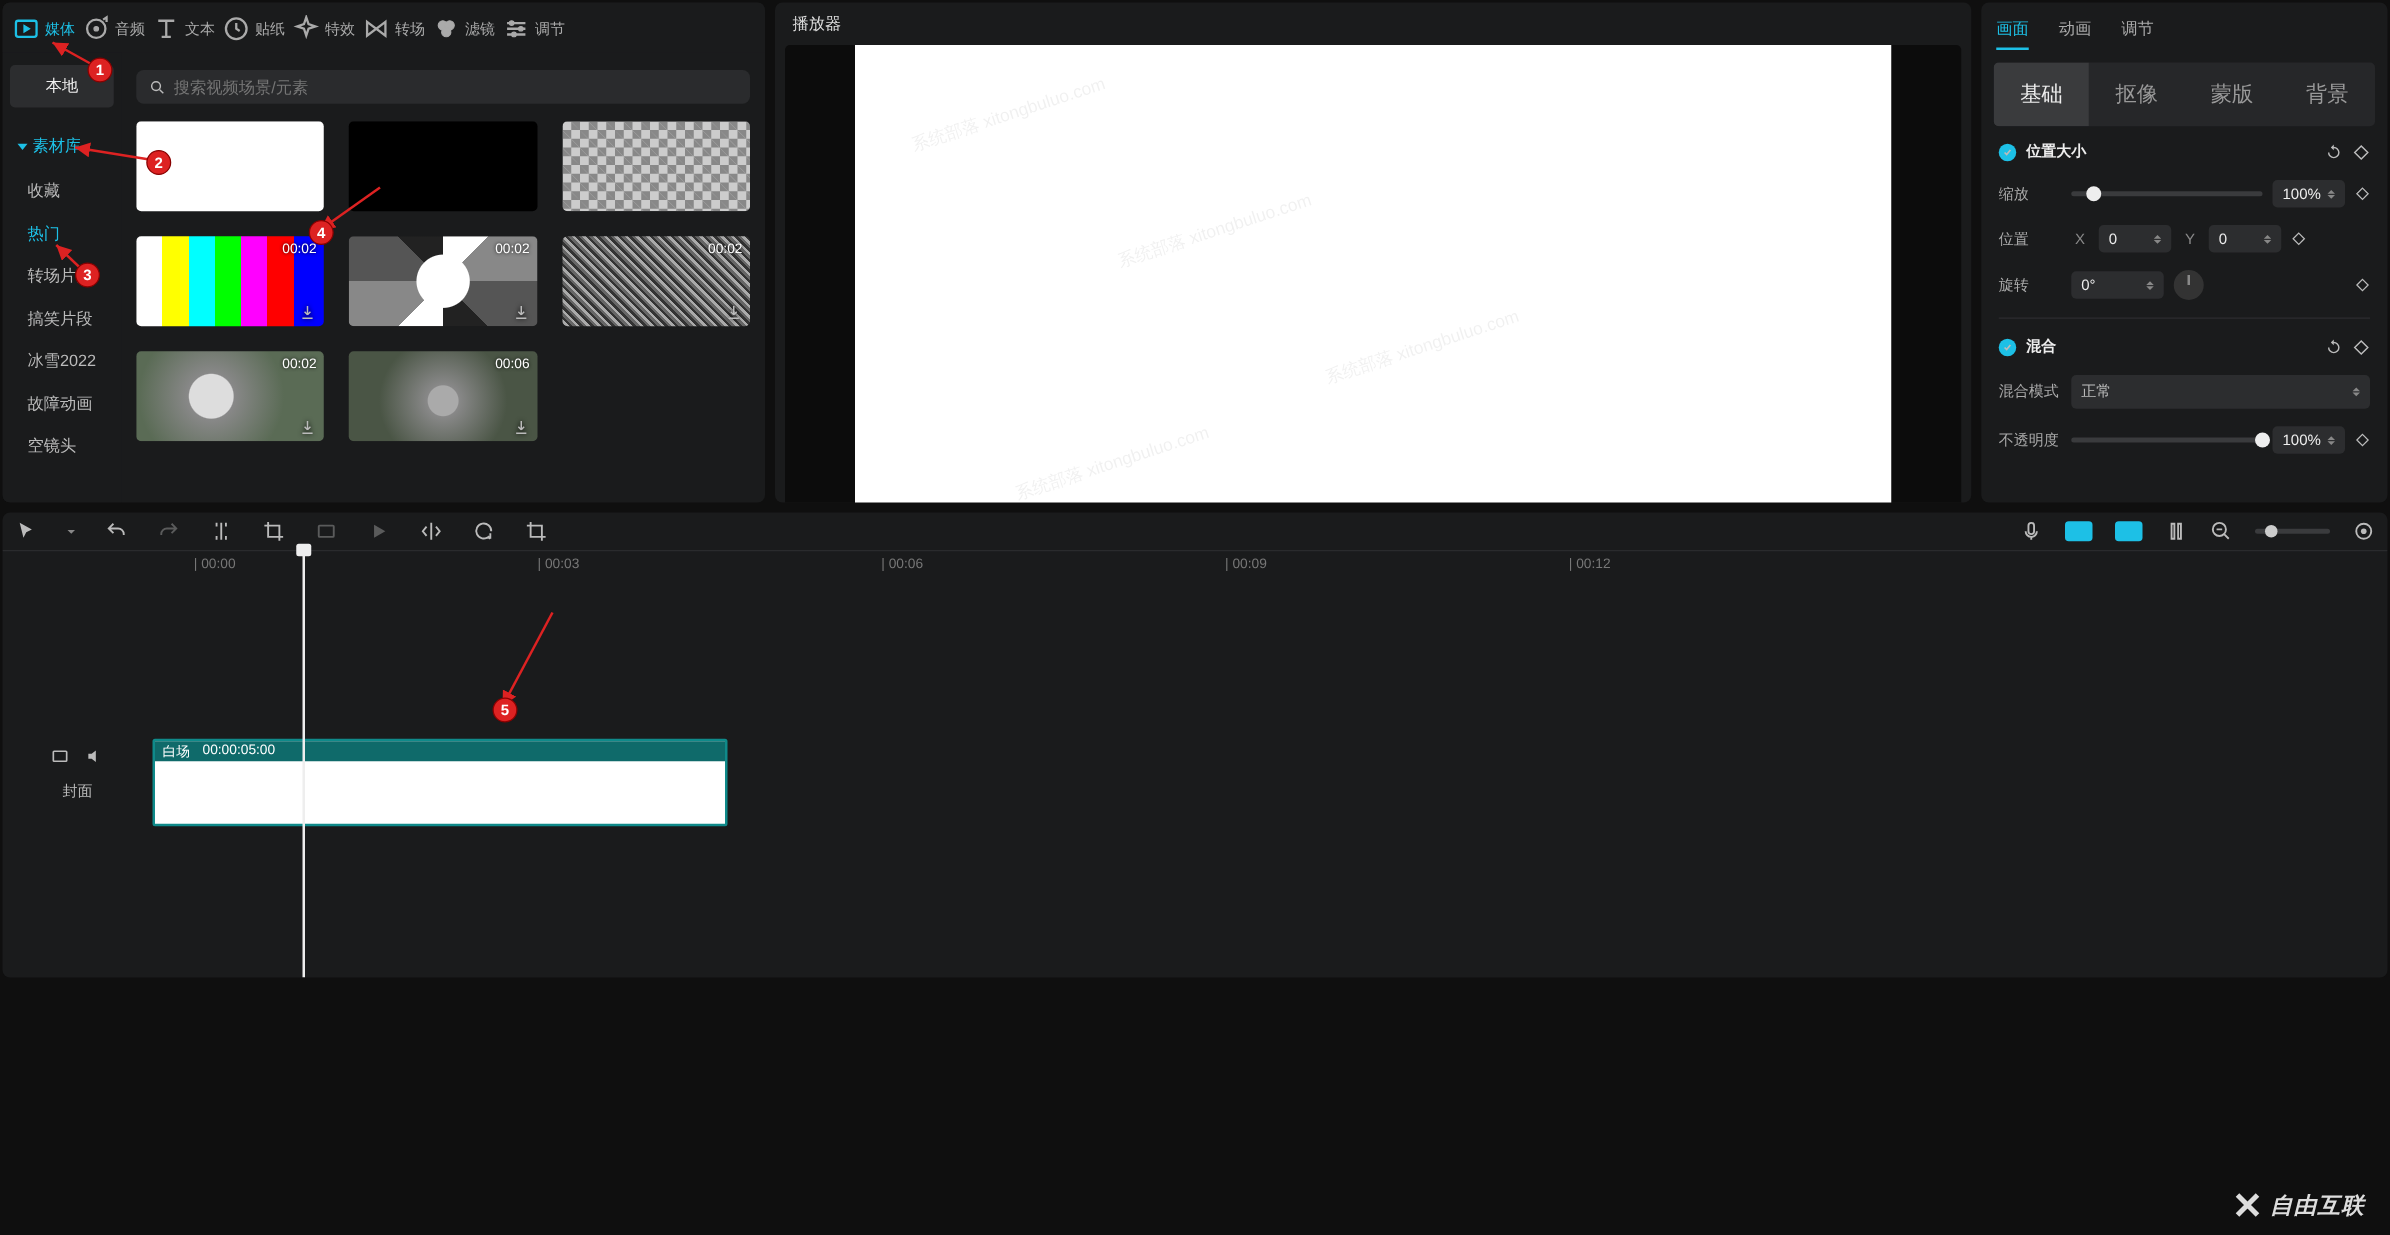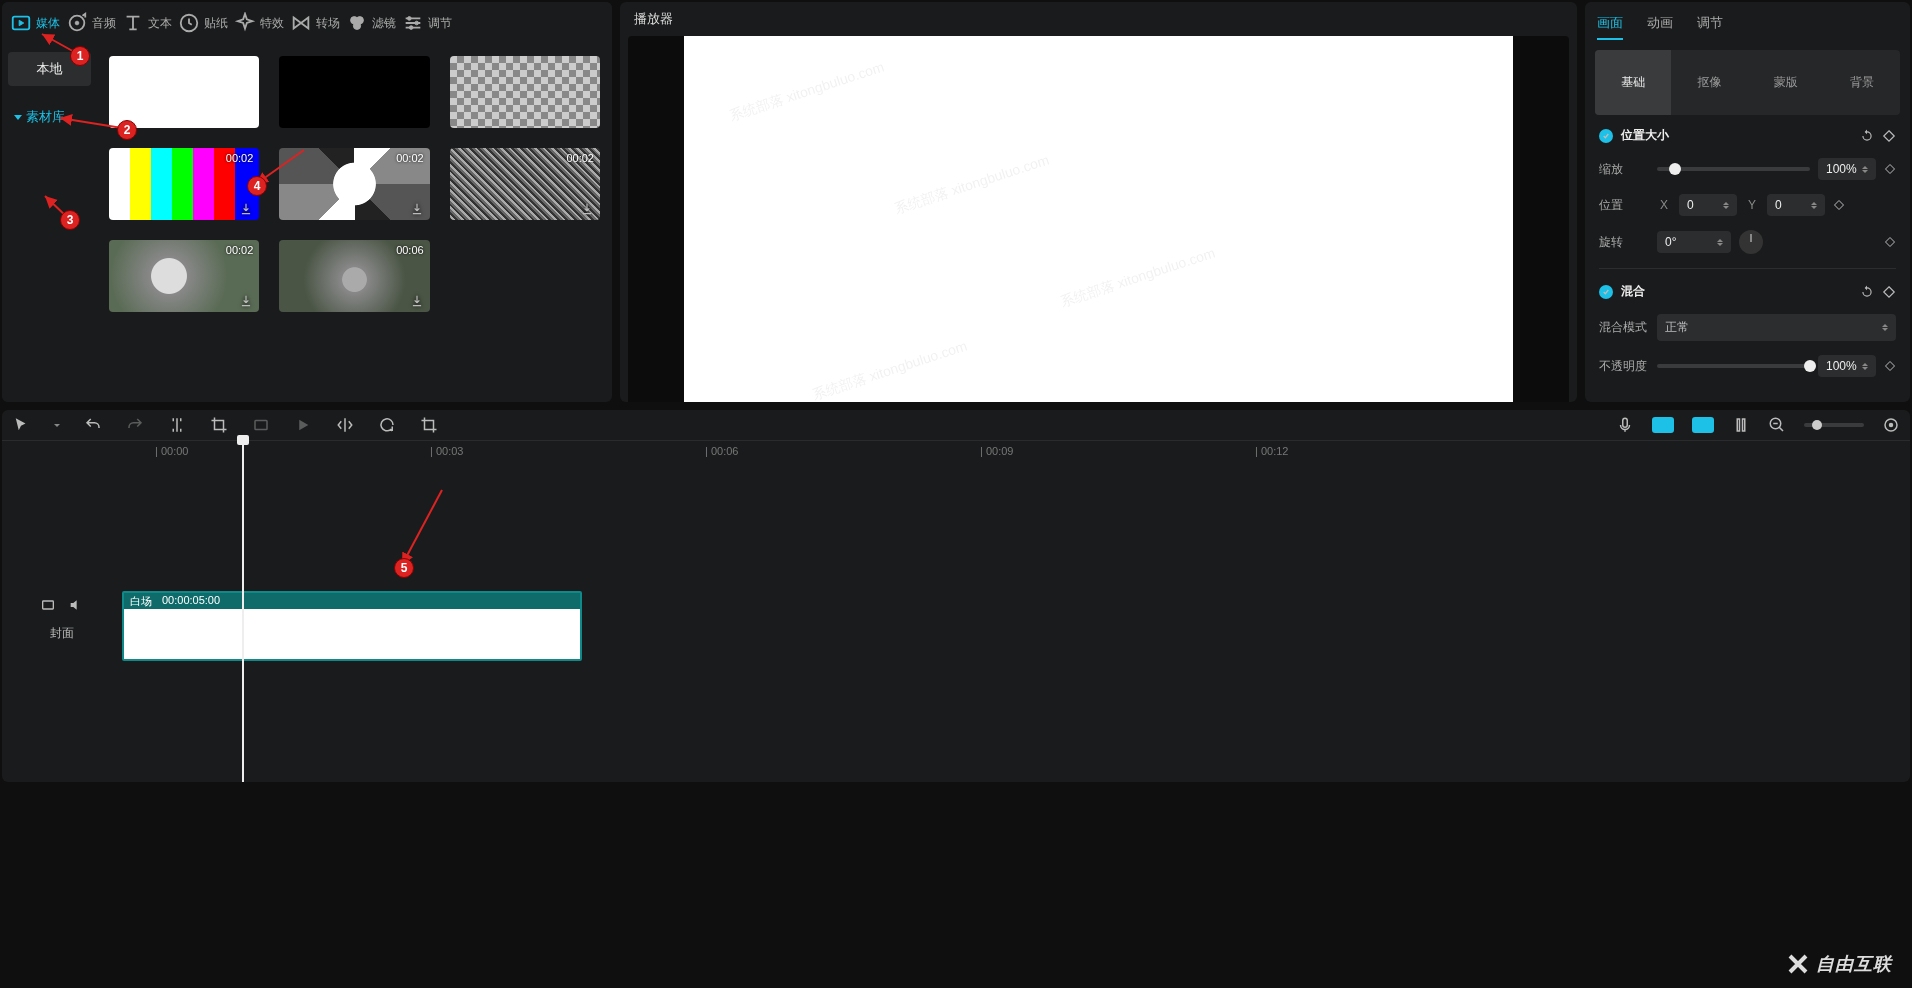--- a/index.html
+++ b/index.html
@@ -45,21 +45,21 @@
 .player-canvas { flex: 1; margin: 0 8px; background: #0c0c0c; display: flex; align-items: center; justify-content: center; border-radius: 4px; position: relative; }
 .player-canvas .frame { width: 88%; aspect-ratio: 16/9; background: #fff; position: relative; overflow: hidden; }
 .wm { position: absolute; color: rgba(0,0,0,.06); font-size: 14px; transform: rotate(-18deg); white-space: nowrap; }
 .spacer { flex: 1; }
 
 
 .insp-tabs { display: flex; padding: 6px 12px 0 12px; gap: 24px; }
 .insp-tab { padding: 6px 0; font-size: 13px; cursor: pointer; color: #aaa; }
 .insp-tab.active { color: #1dc0e6; border-bottom: 2px solid #1dc0e6; }
 .subtab-row { display: flex; margin: 10px 10px 0 10px; background: #262729; border-radius: 4px; overflow: hidden; }
-.subtab { flex: 1; text-align: center; padding: 24px 0; font-size: 12px; cursor: pointer; color: #999; }
+.subtab { flex: 1; text-align: center; padding: 14px 0; font-size: 17px; cursor: pointer; color: #999; }
 .subtab.active { background: #3a3b3d; color: #eee; }
 .insp-body { padding: 12px 14px; display: flex; flex-direction: column; gap: 14px; font-size: 12px; }
 .sec-head { display: flex; align-items: center; gap: 8px; }
 .sec-head .chk { width: 14px; height: 14px; border-radius: 50%; background: #1dc0e6; display: flex; align-items: center; justify-content: center; }
 .sec-head .chk svg { width: 8px; height: 8px; fill: #111; }
 .sec-head .ttl { color: #eee; font-weight: 600; }
 .sec-head .ricons { margin-left: auto; display: flex; gap: 8px; }
 .ricons svg { width: 14px; height: 14px; fill: #aaa; cursor: pointer; }
 .row { display: flex; align-items: center; gap: 8px; }
 .row .lbl { width: 50px; color: #aaa; }
@@ -277,22 +277,37 @@
         </div>
       </div>
   <div class="left-body">
     <div class="side-cats">
       <div class="side-cat box">本地</div>
       <div style="height:10px"></div>
       <div class="side-cat active">
         <span class="caret"></span>
         <span>素材库</span>
       </div>
+      <div id="side-subcats">
+            <div class="side-cat" style="padding-left: 14px;">收藏</div>
+            <div class="side-cat active" style="padding-left: 14px;">热门</div>
+            <div class="side-cat" style="padding-left: 14px;">转场片段</div>
+            <div class="side-cat" style="padding-left: 14px;">搞笑片段</div>
+            <div class="side-cat" style="padding-left: 14px;">冰雪2022</div>
+            <div class="side-cat" style="padding-left: 14px;">故障动画</div>
+            <div class="side-cat" style="padding-left: 14px;">空镜头</div>
+          </div>
     </div>
     <div class="left-content">
+      <div class="search">
+        <svg>
+              <use href="#i-search"></use>
+            </svg>
+        <input placeholder="搜索视频场景/元素" style="">
+      </div>
       <div class="grid" id="grid">
             <div class="thumb white"></div>
             <div class="thumb "></div>
             <div class="thumb trans"></div>
             <div class="thumb bars">
               <span class="dur">00:02</span>
               <span class="dl"><svg>
                   <use href="#i-download"></use>
                 </svg></span>
             </div>

